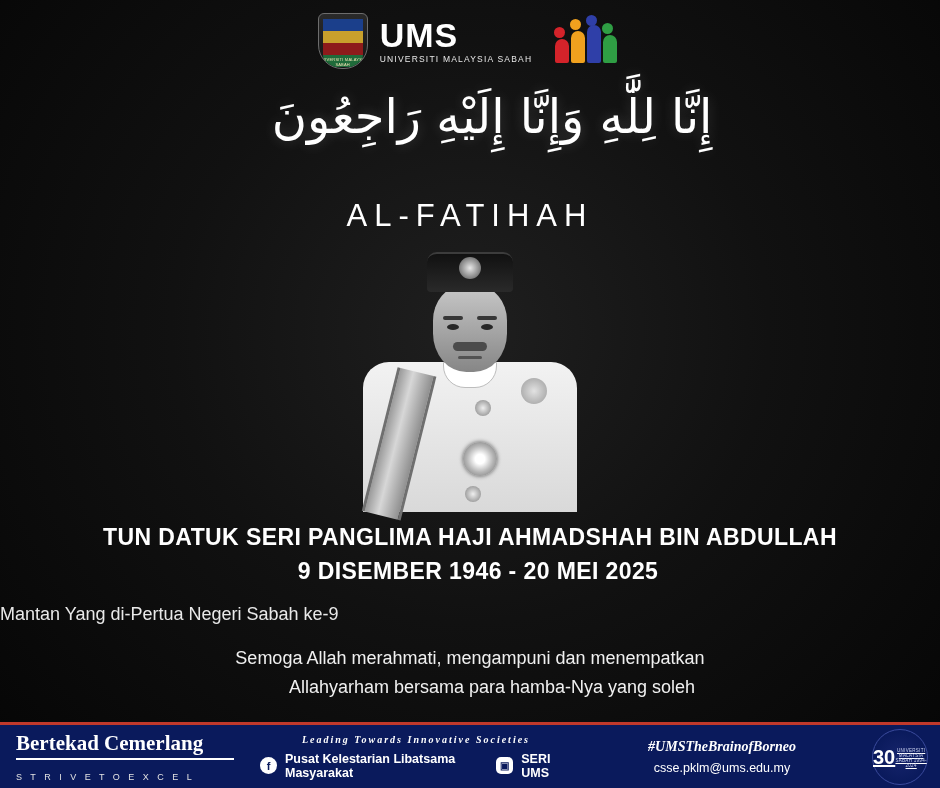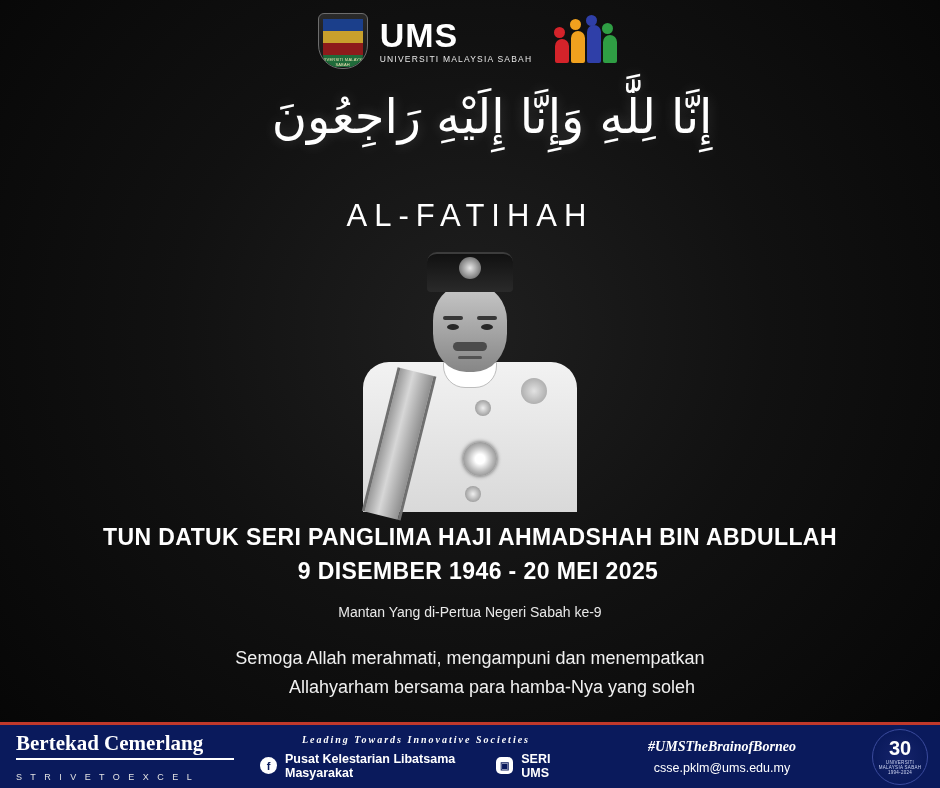--- a/index.html
+++ b/index.html
@@ -170,22 +170,21 @@
     text-align: center;
     font-size: 23px; font-weight: bold; letter-spacing: .4px;
   }
   .dates {
     position: absolute; top: 558px; left: 0; right: 0;
     text-align: center;
     font-size: 23px; font-weight: bold; letter-spacing: .4px; padding-left: 16px;
   }
   .role {
     position: absolute; top: 604px; left: 0; right: 0;
-    text-align: center;
-    font-size: 14px; color: #e9e9e9;
+    font-size: 18px; color: #e9e9e9;
   }
   .prayer1 {
     position: absolute; top: 648px; left: 0; right: 0;
     text-align: center; font-size: 18px; color: #f0f0f0;
   }
   .prayer2 {
     position: absolute; top: 677px; left: 0; right: 0;
     text-align: center; font-size: 18px; color: #f0f0f0; margin-left: 44px;
   }
 
@@ -234,21 +233,21 @@
   .hashtag {
     font-family: "Liberation Serif", serif;
     font-style: italic; font-weight: bold; font-size: 14px; color: #ffffff;
   }
   .email { font-size: 12.5px; font-weight: normal; color: #ffffff; }
   .anniv {
     width: 56px; height: 56px; margin-right: 12px; flex: none;
     border-radius: 50%;
     background: radial-gradient(#16246b, #0a1a5c 70%);
     border: 1px solid #3a4a9c;
-    display: flex; flex-direction: column; align-items: center; justify-content: center;
+    display: flex; flex-direction: row; align-items: center; justify-content: center; text-decoration: underline;
   }
   .anniv .num { font-size: 20px; font-weight: bold; color: #ffffff; line-height: 1; }
   .anniv .sub { font-size: 4.5px; color: #cfd6f2; letter-spacing: .3px; margin-top: 2px; text-align: center; }
 </style>
 </head>
 <body>
 
 <div id="poster">
 
   <div class="header">

